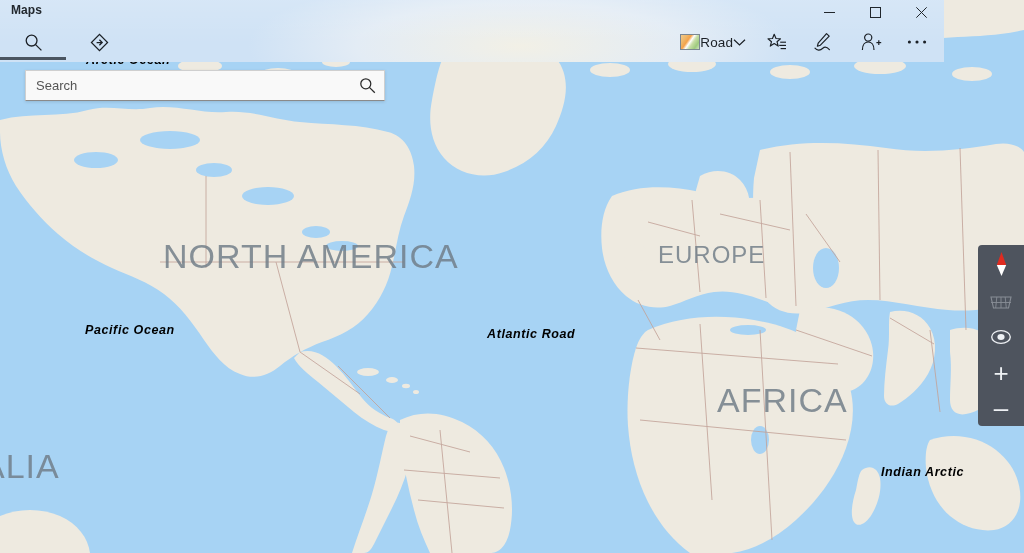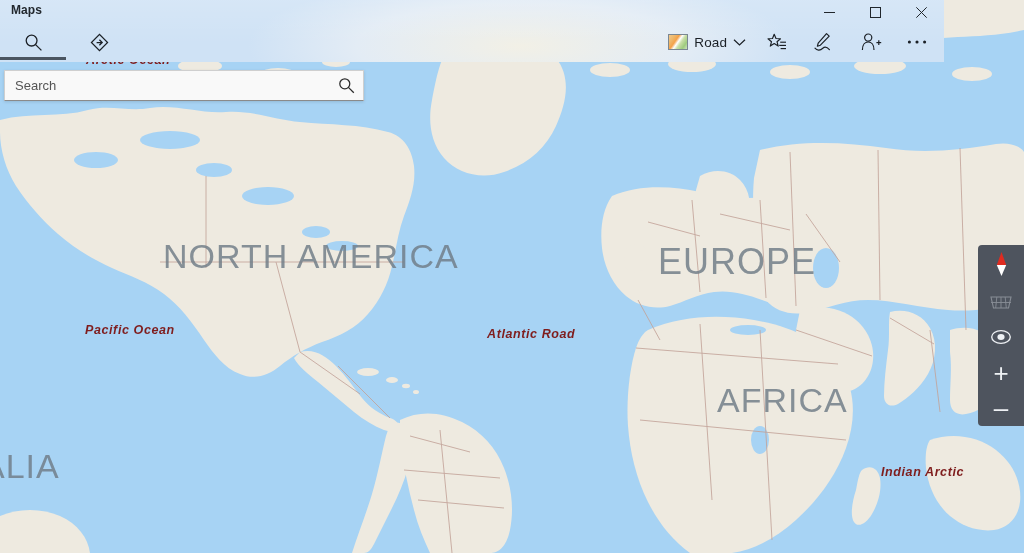--- a/index.html
+++ b/index.html
@@ -36,21 +36,21 @@
     font-weight: 400;
     white-space: nowrap;
     letter-spacing: 1px;
     user-select: none;
   }
   .ocean-label {
     position: absolute;
     font-family: "Liberation Sans", sans-serif;
     font-style: italic;
     font-weight: bold;
-    color: #7f1d1d;
+    color: #000000;
     font-size: 12.5px;
     letter-spacing: .6px;
     white-space: nowrap;
     user-select: none;
   }
 
   
   #titlebar {
     position: absolute;
     top: 0; left: 0;
@@ -107,21 +107,20 @@
 
   
   .toolbtn {
     position: absolute;
     top: 25px;
     height: 34px;
     display: flex;
     align-items: center;
     justify-content: center;
     cursor: default;
-    gap: 6px;
   }
   #btn-mapstyle { right: 190px; padding: 0 8px; }
   #btn-favorites{ right: 148px; width: 40px; }
   #btn-ink      { right: 100px; width: 42px; }
   #btn-share    { right: 52px;  width: 42px; }
   #btn-more     { right: 6px;   width: 42px; }
   #mapstyle-label {
     font-size: 13.5px;
     color: #1b2026;
     letter-spacing: .1px;
@@ -129,21 +128,21 @@
   .map-thumb {
     width: 20px; height: 16px;
     border: 1px solid #7b8792;
     background: linear-gradient(125deg,#f0c88c 0%, #efb86a 22%, #f4a24a 38%, #ffffff 50%, #c9dfa7 62%, #9ecb7e 82%, #cfe3c0 100%);
     box-sizing: border-box;
   }
 
   
   #search-box {
     position: absolute;
-    left: 4px; top: 70px;
+    left: 25px; top: 70px;
     width: 360px; height: 31px;
     background: #f9f9f9;
     border: 1px solid #cfcfcf;
     border-bottom-color: #8a8a8a;
     box-sizing: border-box;
     display: flex;
     align-items: center;
     box-shadow: 0 1px 3px rgba(0,0,0,.13);
     z-index: 12;
   }
@@ -326,21 +325,21 @@
           <path d="M890,318 L934,344"></path>
           <path d="M930,330 L940,412"></path>
           <path d="M878,150 L880,300"></path>
           <path d="M790,152 L796,306"></path>
           <path d="M960,148 L966,330"></path>
         </g>
       </g>
     </svg>
 
     <div class="continent-label" style="left:163px; top:237px; font-size:34px;">NORTH AMERICA</div>
-    <div class="continent-label" style="left:658px; top:241px; font-size:36px;">EUROPE</div>
+    <div class="continent-label" style="left:658px; top:241px; font-size:24px;">EUROPE</div>
     <div class="continent-label" style="left:676px; top:381px; font-size:34px;margin-left:41px;">AFRICA</div>
     <div class="continent-label" style="left:-18px; top:447px; font-size:34px;">ALIA</div>
 
     <div class="ocean-label" style="left:86px; top:53px;">Arctic Ocean</div>
     <div class="ocean-label" style="left:85px; top:323px;">Pacific Ocean</div>
     <div class="ocean-label" style="left:487px; top:327px;">Atlantic Road</div>
     <div class="ocean-label" style="left:881px; top:465px;">Indian Arctic</div>
   </div>
 
   <div id="titlebar">

